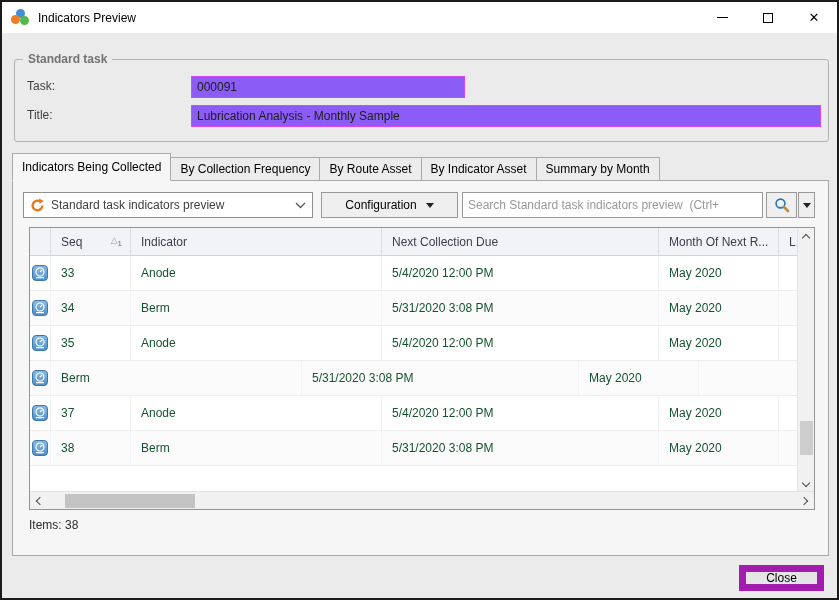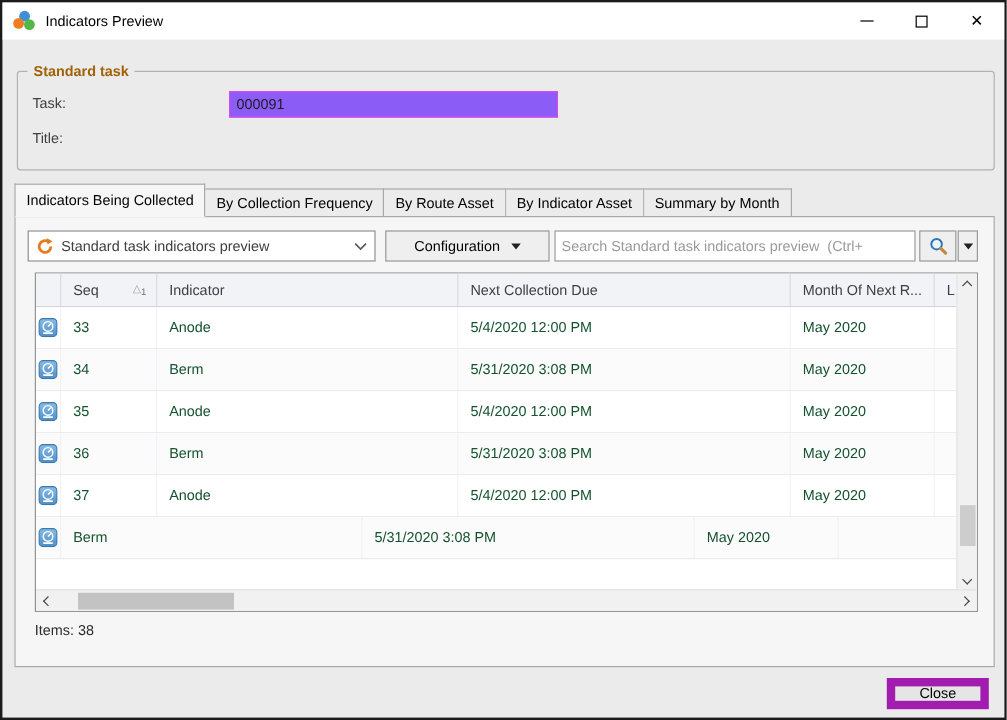--- a/index.html
+++ b/index.html
@@ -16,21 +16,21 @@
   .app-icon .o { left:0;  top:6px; background:#ef7d23; }
   .app-icon .g { left:9px; top:7px; background:#53b848; }
   .title-text { margin-left:7px; font-size:12px; color:#000; }
   .win-btns { margin-left:auto; display:flex; height:100%; }
   .win-btn { width:46px; height:100%; display:flex; align-items:center; justify-content:center; cursor:default; }
   .glyph-min { width:11px; height:0; border-top:1px solid #000; }
   .glyph-max { width:10px; height:10px; border:1px solid #000; }
   .glyph-close { font-size:13px; color:#000; line-height:1; }
   
   .groupbox { position:absolute; left:12px; top:57px; width:815px; height:83px; border:1px solid #b2b2b2; border-radius:3px; }
-  .groupbox-label { position:absolute; top:-8px; left:8px; background:#ebebeb; padding:0 5px; font-size:12px; font-weight:bold; color:#a16207; }
+  .groupbox-label { position:absolute; top:-8px; left:8px; background:#ebebeb; padding:0 5px; font-size:12px; font-weight:bold; color:#737373; }
   .field-label { position:absolute; left:12px; font-size:12px; color:#404040; }
   .ro-input { position:absolute; height:22px; background:#8b5cf6; border:1px solid #d946ef; font-size:12px; color:#1c1c1c; padding:0 5px; font-family:"Liberation Sans",sans-serif; }
   
   .tabstrip { position:absolute; left:10px; top:151px; display:flex; align-items:flex-end; height:28px; }
   .tab { font-size:12px; color:#000; padding:4px 9px 5px 9px; background:#ececec; border:1px solid #a9a9a9; border-left:none; height:24px; white-space:nowrap; }
   .tab:first-child { border-left:1px solid #a9a9a9; }
   .tab.active { background:#f6f6f6; height:28px; padding-top:6px; border-bottom:1px solid #f6f6f6; position:relative; z-index:2; border-left:1px solid #a9a9a9; }
   
   .panel { position:absolute; left:10px; top:178px; width:817px; height:376px; background:#f6f6f6; border:1px solid #a9a9a9; }
   
@@ -101,20 +101,21 @@
           <span class="glyph-close">✕</span>
         </div>
     </div>
   </div>
 
   <div class="groupbox">
     <span class="groupbox-label">Standard task</span>
     <span class="field-label" style="top:19px;">Task:</span>
     <input class="ro-input" style="left: 176px; top: 16px; width: 274px;" readonly="" value="000091">
     <span class="field-label" style="top:48px;">Title:</span>
+    <input class="ro-input" style="left: 176px; top: 45px; width: 630px;" readonly="" value="Lubrication Analysis - Monthly Sample">
   </div>
 
   <div class="tabstrip">
     <div class="tab active">Indicators Being Collected</div>
     <div class="tab">By Collection Frequency</div>
     <div class="tab">By Route Asset</div>
     <div class="tab">By Indicator Asset</div>
     <div class="tab">Summary by Month</div>
   </div>
 
@@ -219,21 +220,20 @@
 
         <div class="grid-row">
           <div class="cell c-icon">
               <svg width="16" height="16" viewBox="0 0 16 16">
                 <rect x="0.5" y="0.5" width="15" height="15" rx="3.5" fill="url(#gg0)" stroke="#3a79ad"></rect>
                 <circle cx="8" cy="7" r="4" fill="none" stroke="#fff" stroke-width="1.2"></circle>
                 <line x1="8" y1="7" x2="10.5" y2="4.6" stroke="#fff" stroke-width="1.2"></line>
                 <line x1="4" y1="12.6" x2="12" y2="12.6" stroke="#fff" stroke-width="1.3"></line>
               </svg>
             </div>
-          <div class="cell c-seq">36</div>
           <div class="cell c-ind">Berm</div>
           <div class="cell c-due">5/31/2020 3:08 PM</div>
           <div class="cell c-month">May 2020</div>
           <div class="cell c-last"></div>
         </div>
 
         <div class="grid-row">
           <div class="cell c-icon">
               <svg width="16" height="16" viewBox="0 0 16 16">
                 <rect x="0.5" y="0.5" width="15" height="15" rx="3.5" fill="url(#gg0)" stroke="#3a79ad"></rect>
@@ -251,20 +251,21 @@
 
         <div class="grid-row">
           <div class="cell c-icon">
               <svg width="16" height="16" viewBox="0 0 16 16">
                 <rect x="0.5" y="0.5" width="15" height="15" rx="3.5" fill="url(#gg0)" stroke="#3a79ad"></rect>
                 <circle cx="8" cy="7" r="4" fill="none" stroke="#fff" stroke-width="1.2"></circle>
                 <line x1="8" y1="7" x2="10.5" y2="4.6" stroke="#fff" stroke-width="1.2"></line>
                 <line x1="4" y1="12.6" x2="12" y2="12.6" stroke="#fff" stroke-width="1.3"></line>
               </svg>
             </div>
+          <div class="cell c-seq">38</div>
           <div class="cell c-ind">Berm</div>
           <div class="cell c-due">5/31/2020 3:08 PM</div>
           <div class="cell c-month">May 2020</div>
           <div class="cell c-last"></div>
         </div>
       </div>
 
       <div class="vscroll">
         <div class="sb-btn">
             <span class="chev up"></span>

